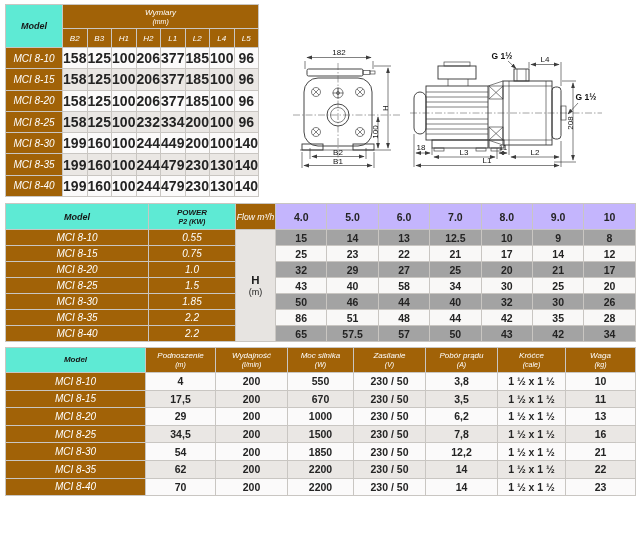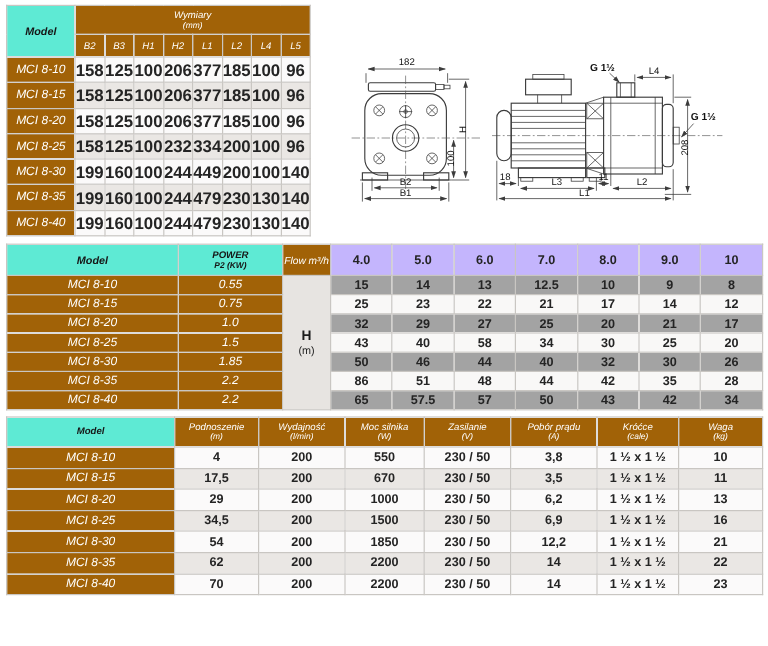--- a/index.html
+++ b/index.html
@@ -445,21 +445,21 @@
           <td class="val">6,2</td>
           <td class="val">1 ½ x 1 ½</td>
           <td class="val">13</td>
         </tr>
         <tr class="even">
           <td class="model">MCI 8-25</td>
           <td class="val">34,5</td>
           <td class="val">200</td>
           <td class="val">1500</td>
           <td class="val">230 / 50</td>
-          <td class="val">6,9</td>
+          <td class="val">7,8</td>
           <td class="val">1 ½ x 1 ½</td>
           <td class="val">16</td>
         </tr>
         <tr class="odd">
           <td class="model">MCI 8-30</td>
           <td class="val">54</td>
           <td class="val">200</td>
           <td class="val">1850</td>
           <td class="val">230 / 50</td>
           <td class="val">12,2</td>

